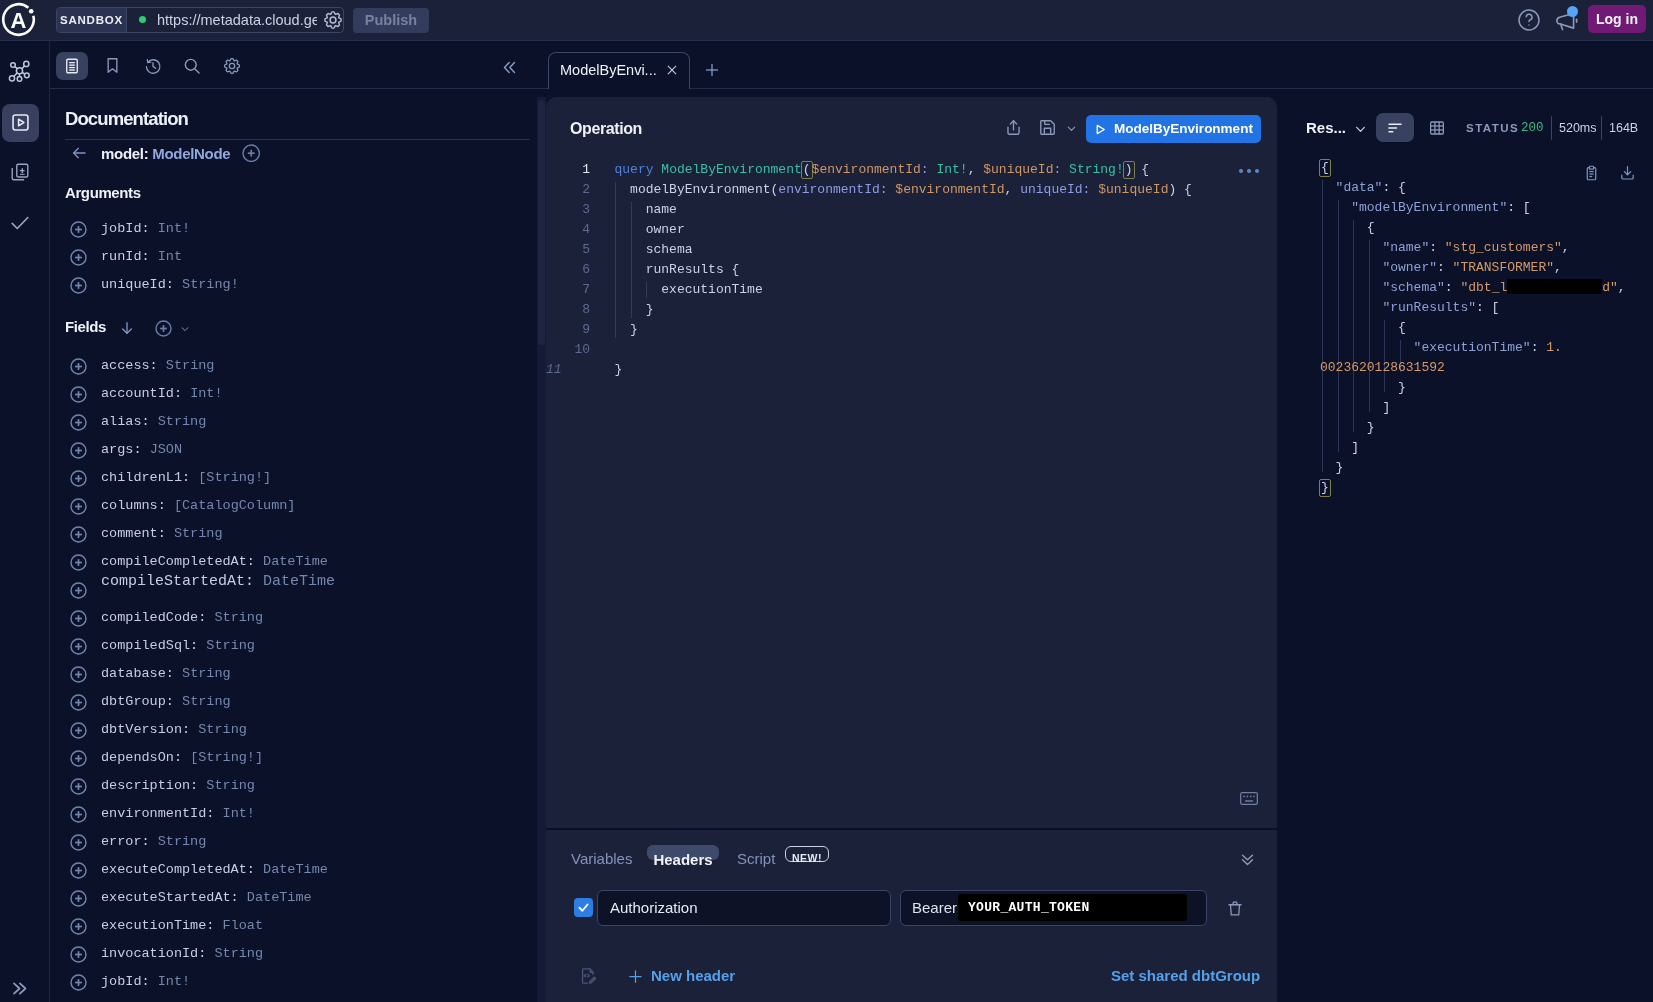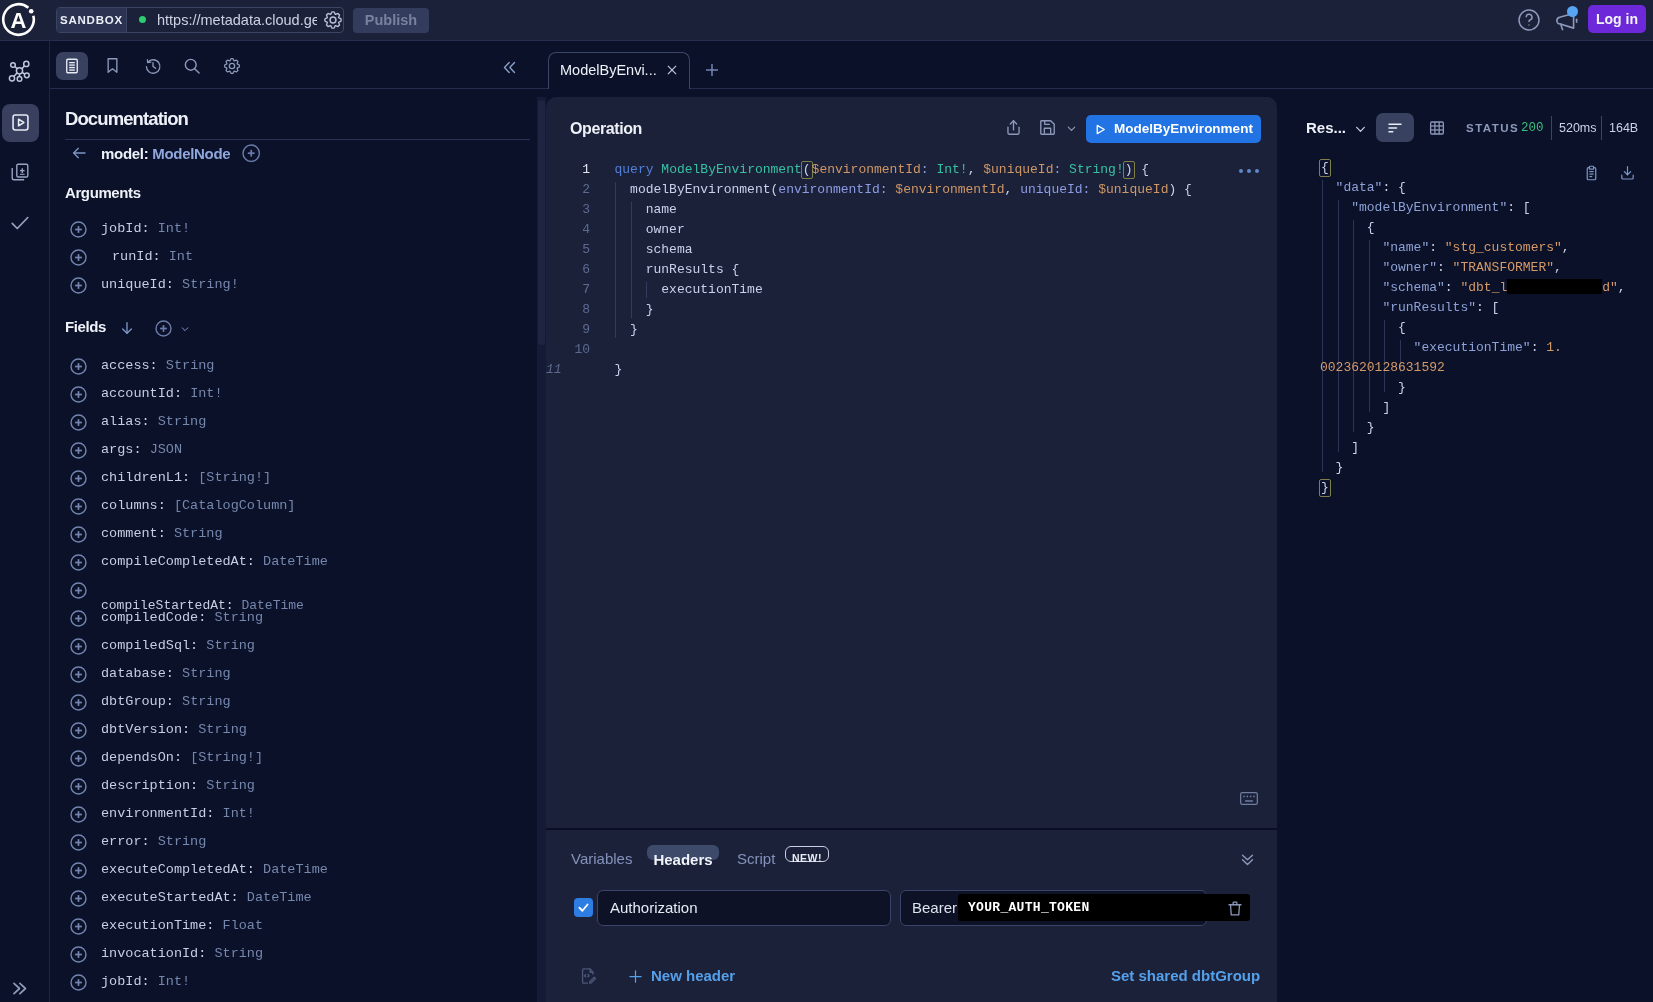--- a/index.html
+++ b/index.html
@@ -31,21 +31,21 @@
 <circle cx="12" cy="12" r="10"></circle>
 <path d="M9.2 9.2a2.9 2.9 0 1 1 3.8 2.8c-.8.3-1 .9-1 1.6v.4"></path>
 <circle cx="12" cy="17" r="0.7" fill="#8d99ba" stroke="none"></circle>
 </svg>
 <svg class="abs" style="left:1553px;top:7px" width="26" height="26" viewBox="0 0 24 24" fill="none" stroke="#8d99ba" stroke-width="1.5" stroke-linejoin="round" stroke-linecap="round">
 <path d="M6.8 9.3 C2.8 9.6 2.2 15.6 6.8 15.7 L19 19.5 19 6 Z"></path>
 <path d="M7.2 15.7 C7.8 18.2 8.3 19.6 8.8 20.8"></path>
 <path d="M21.8 11.3 v2.8"></path>
 </svg>
 <div class="abs" style="left:1567px;top:6px;width:11px;height:11px;border-radius:50%;background:#57a4f3;"></div>
-<div class="abs" style="left:1588px;top:5px;width:58px;height:28px;background:#6d28d9;border-radius:5px;color:#f2f4f9;font-weight:bold;font-size:14px;text-align:center;line-height:28px;">Log in</div>
+<div class="abs" style="left:1588px;top:5px;width:58px;height:28px;background:#701a75;border-radius:5px;color:#f2f4f9;font-weight:bold;font-size:14px;text-align:center;line-height:28px;">Log in</div>
 <div class="abs" style="left:0;top:41px;width:50px;height:961px;background:#0a1128;border-right:1px solid #1d2545;"></div>
 <svg class="abs" style="left:8px;top:60px" width="22" height="22" viewBox="0 0 22 22" fill="none" stroke="#bcc6da" stroke-width="1.5">
 <circle cx="11.5" cy="10.8" r="3.1"></circle>
 <circle cx="5" cy="5" r="2.3"></circle>
 <circle cx="18.3" cy="3.9" r="2.6"></circle>
 <circle cx="18.8" cy="15.3" r="2.4"></circle>
 <circle cx="11.5" cy="18.9" r="2.3"></circle>
 <circle cx="4" cy="18.3" r="2.6"></circle>
 <line x1="9.3" y1="8.7" x2="6.6" y2="6.5"></line>
 <line x1="13.8" y1="8.9" x2="16.5" y2="5.7"></line>
@@ -128,21 +128,21 @@
     <circle cx="8.5" cy="8.5" r="7.5" fill="none" stroke="#7385b0" stroke-width="1.4"></circle>
     <line x1="5.1" y1="8.5" x2="11.9" y2="8.5" stroke="#7385b0" stroke-width="1.7"></line>
     <line x1="8.5" y1="5.1" x2="8.5" y2="11.9" stroke="#7385b0" stroke-width="1.7"></line>
   </svg>
 <div class="row" style="left:101px;top:219px;font-size:13.5px;"><span class="fname">jobId:</span> <span class="ftype">Int!</span></div>
 <svg class="abs" style="left:69.5px;top:248.5px" width="17.0" height="17.0" viewBox="0 0 17.0 17.0">
     <circle cx="8.5" cy="8.5" r="7.5" fill="none" stroke="#7385b0" stroke-width="1.4"></circle>
     <line x1="5.1" y1="8.5" x2="11.9" y2="8.5" stroke="#7385b0" stroke-width="1.7"></line>
     <line x1="8.5" y1="5.1" x2="8.5" y2="11.9" stroke="#7385b0" stroke-width="1.7"></line>
   </svg>
-<div class="row" style="left:101px;top:247px;font-size:13.5px;margin-left:11px;"><span class="fname">runId:</span> <span class="ftype">Int</span></div>
+<div class="row" style="left:101px;top:247px;font-size:13.5px;"><span class="fname">runId:</span> <span class="ftype">Int</span></div>
 <svg class="abs" style="left:69.5px;top:276.5px" width="17.0" height="17.0" viewBox="0 0 17.0 17.0">
     <circle cx="8.5" cy="8.5" r="7.5" fill="none" stroke="#7385b0" stroke-width="1.4"></circle>
     <line x1="5.1" y1="8.5" x2="11.9" y2="8.5" stroke="#7385b0" stroke-width="1.7"></line>
     <line x1="8.5" y1="5.1" x2="8.5" y2="11.9" stroke="#7385b0" stroke-width="1.7"></line>
   </svg>
 <div class="row" style="left:101px;top:275px;font-size:13.5px;"><span class="fname">uniqueId:</span> <span class="ftype">String!</span></div>
 <div class="abs" style="left:65px;top:318px;color:#eef1f8;font-size:15px;font-weight:bold;letter-spacing:-0.4px;">Fields</div>
 <svg class="abs" style="left:119px;top:320px" width="16" height="16" viewBox="0 0 24 24" fill="none" stroke="#7e96c5" stroke-width="2" stroke-linecap="round" stroke-linejoin="round">
 <line x1="12" y1="4" x2="12" y2="20"></line>
     <path d="M5.5 13.5 12 20l6.5-6.5"></path>
@@ -201,21 +201,21 @@
     <circle cx="8.5" cy="8.5" r="7.5" fill="none" stroke="#7385b0" stroke-width="1.4"></circle>
     <line x1="5.1" y1="8.5" x2="11.9" y2="8.5" stroke="#7385b0" stroke-width="1.7"></line>
     <line x1="8.5" y1="5.1" x2="8.5" y2="11.9" stroke="#7385b0" stroke-width="1.7"></line>
   </svg>
 <div class="row" style="left:101px;top:552px;font-size:13.5px;"><span class="fname">compileCompletedAt:</span> <span class="ftype">DateTime</span></div>
 <svg class="abs" style="left:69.5px;top:581.5px" width="17.0" height="17.0" viewBox="0 0 17.0 17.0">
     <circle cx="8.5" cy="8.5" r="7.5" fill="none" stroke="#7385b0" stroke-width="1.4"></circle>
     <line x1="5.1" y1="8.5" x2="11.9" y2="8.5" stroke="#7385b0" stroke-width="1.7"></line>
     <line x1="8.5" y1="5.1" x2="8.5" y2="11.9" stroke="#7385b0" stroke-width="1.7"></line>
   </svg>
-<div class="row" style="left:101px;top:596px;font-size:13px;"><span class="fname">compileStartedAt:</span> <span class="ftype">DateTime</span></div>
+<div class="row" style="left:101px;top:572px;font-size:15px;"><span class="fname">compileStartedAt:</span> <span class="ftype">DateTime</span></div>
 <svg class="abs" style="left:69.5px;top:609.5px" width="17.0" height="17.0" viewBox="0 0 17.0 17.0">
     <circle cx="8.5" cy="8.5" r="7.5" fill="none" stroke="#7385b0" stroke-width="1.4"></circle>
     <line x1="5.1" y1="8.5" x2="11.9" y2="8.5" stroke="#7385b0" stroke-width="1.7"></line>
     <line x1="8.5" y1="5.1" x2="8.5" y2="11.9" stroke="#7385b0" stroke-width="1.7"></line>
   </svg>
 <div class="row" style="left:101px;top:608px;font-size:13.5px;"><span class="fname">compiledCode:</span> <span class="ftype">String</span></div>
 <svg class="abs" style="left:69.5px;top:637.5px" width="17.0" height="17.0" viewBox="0 0 17.0 17.0">
     <circle cx="8.5" cy="8.5" r="7.5" fill="none" stroke="#7385b0" stroke-width="1.4"></circle>
     <line x1="5.1" y1="8.5" x2="11.9" y2="8.5" stroke="#7385b0" stroke-width="1.7"></line>
     <line x1="8.5" y1="5.1" x2="8.5" y2="11.9" stroke="#7385b0" stroke-width="1.7"></line>
@@ -361,21 +361,21 @@
     <path d="M5 12.5 12 19 19 12.5"></path>
 </svg>
 <div class="abs" style="left:574px;top:898px;width:19px;height:19px;background:#2d7de2;border-radius:4px;">
 <svg style="margin:3px 0 0 3px" width="13" height="13" viewBox="0 0 24 24" fill="none" stroke="#fff" stroke-width="3.4" stroke-linecap="round" stroke-linejoin="round">
       <path d="M4.5 12.5 10 18 19.5 6.5"></path>
     </svg>
   </div>
 <div class="abs" style="left:597px;top:890px;width:294px;height:36px;background:#0d1226;border:1px solid #3b4466;border-radius:6px;color:#e7ebf5;font-size:15px;line-height:34px;padding-left:12px;">Authorization</div>
 <div class="abs" style="left:900px;top:890px;width:307px;height:36px;background:#0d1226;border:1px solid #3b4466;border-radius:6px;"></div>
 <div class="abs" style="left:912px;top:899px;color:#dfe3ee;font-size:15px;line-height:18px;">Bearer</div>
-<div class="abs" style="left:958px;top:894px;width:292px;height:27px;background:#000;border-radius:3px;color:#fff;font-family:'Liberation Mono',monospace;font-size:13px;font-weight:bold;letter-spacing:0.3px;line-height:27px;padding-left:10px;">YOUR_AUTH_TOKEN</div>
+<div class="abs" style="left:958px;top:894px;width:229px;height:27px;background:#000;border-radius:3px;color:#fff;font-family:'Liberation Mono',monospace;font-size:13px;font-weight:bold;letter-spacing:0.3px;line-height:27px;padding-left:10px;">YOUR_AUTH_TOKEN</div>
 <svg class="abs" style="left:1226px;top:899px" width="18" height="19" viewBox="0 0 24 24" fill="none" stroke="#8d99ba" stroke-width="1.7" stroke-linecap="round" stroke-linejoin="round">
 <path d="M4 7h16"></path>
     <path d="M9.5 7V4.5a1 1 0 0 1 1-1h3a1 1 0 0 1 1 1V7"></path>
 <path d="M6 7l1 13.5h10L18 7"></path>
 </svg>
 <svg class="abs" style="left:578px;top:966px" width="20" height="20" viewBox="0 0 24 24" fill="none" stroke="#4a5578" stroke-width="1.6" stroke-linejoin="round" stroke-linecap="round">
 <path d="M18 10V7.5L14.5 3.5H6.5a1 1 0 0 0-1 1v15a1 1 0 0 0 1 1h5"></path>
 <path d="M14.5 3.5v4h3.5"></path>
 <path d="M9.2 10.2 7.8 11.6l1.4 1.4"></path>
     <path d="M12 10.2 13.4 11.6 12 13"></path>

